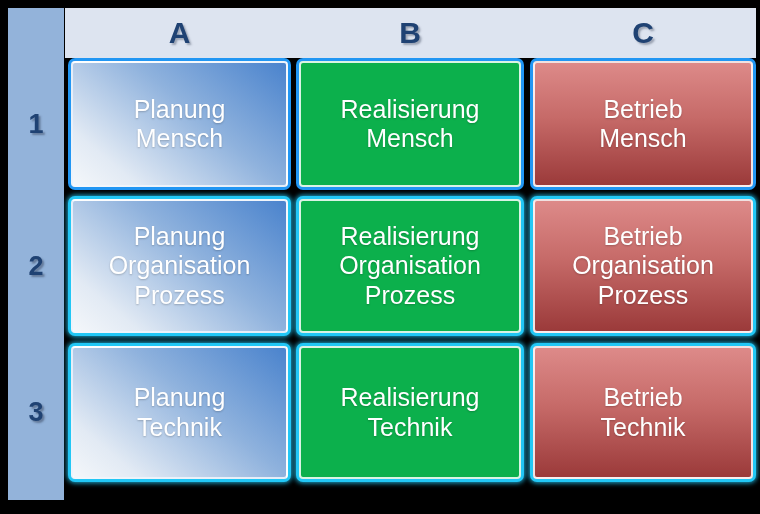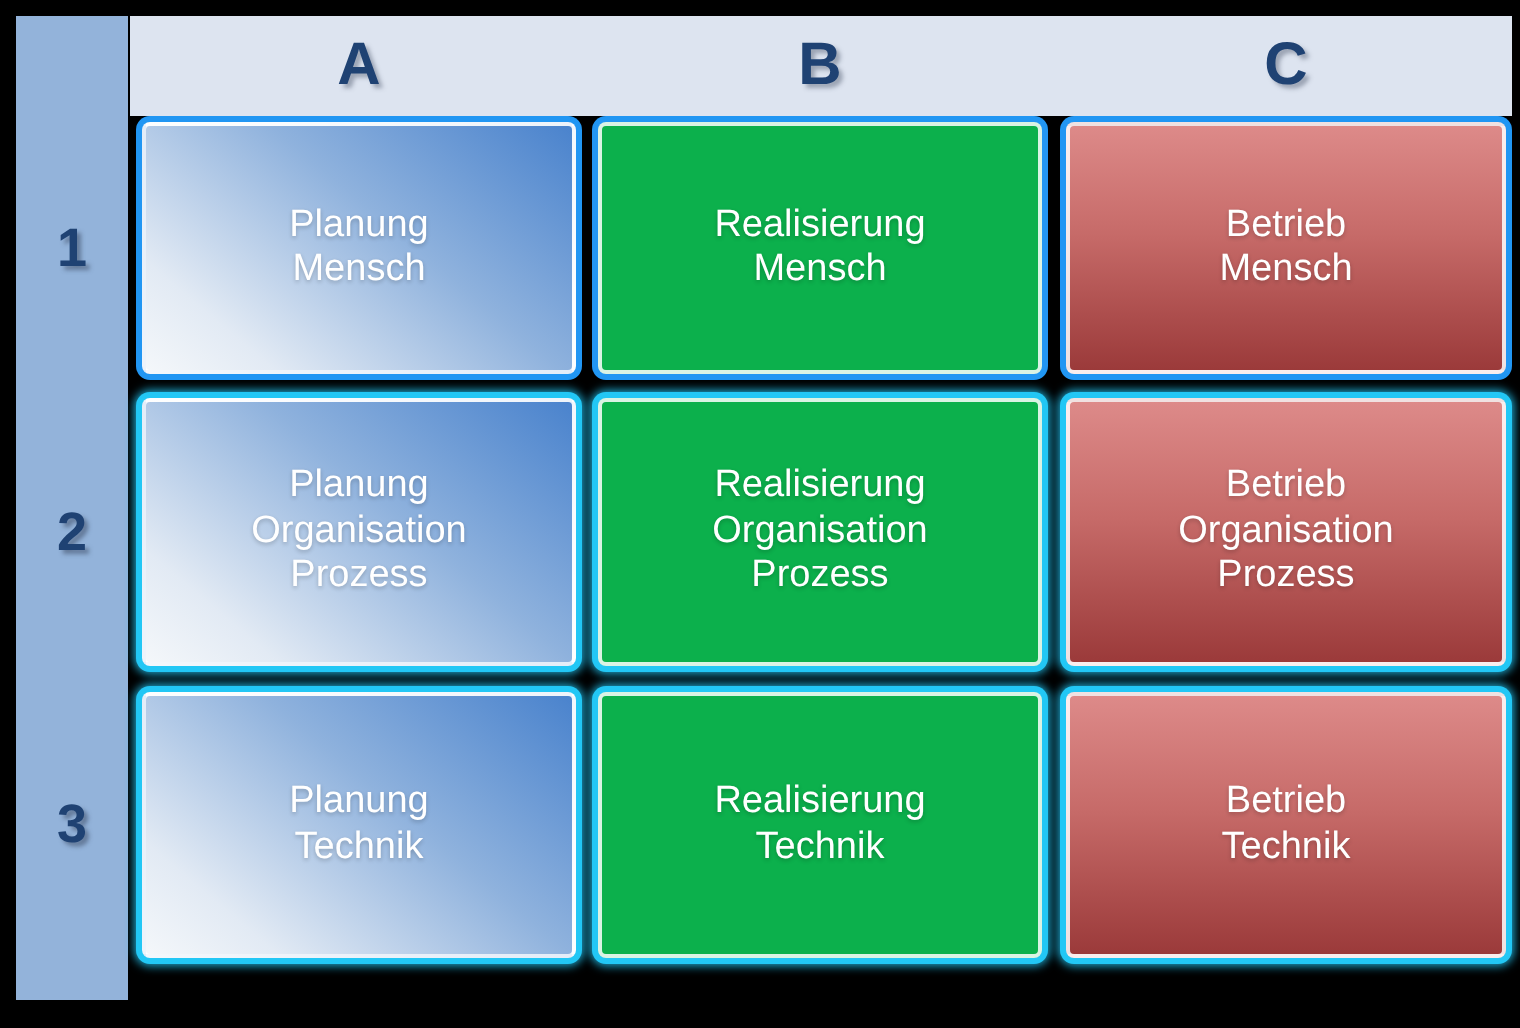--- a/index.html
+++ b/index.html
@@ -81,21 +81,21 @@
     box-sizing: border-box;
     width: 100%;
     height: 100%;
     border-radius: 4px;
     border: 2px solid rgba(255,255,255,0.85);
     display: flex;
     flex-direction: column;
     align-items: center;
     justify-content: center;
     line-height: 1.18;
-    font-size: 19px;
+    font-size: 25px;
     color: #ffffff;
     text-align: center;
     text-shadow: 0 1px 2px rgba(0,0,0,0.22);
   }
 
   
   .cell.edge-cyan {
     background: #22c7f5;
     box-shadow: 0 0 5px 1px rgba(34,199,245,0.85);
   }

